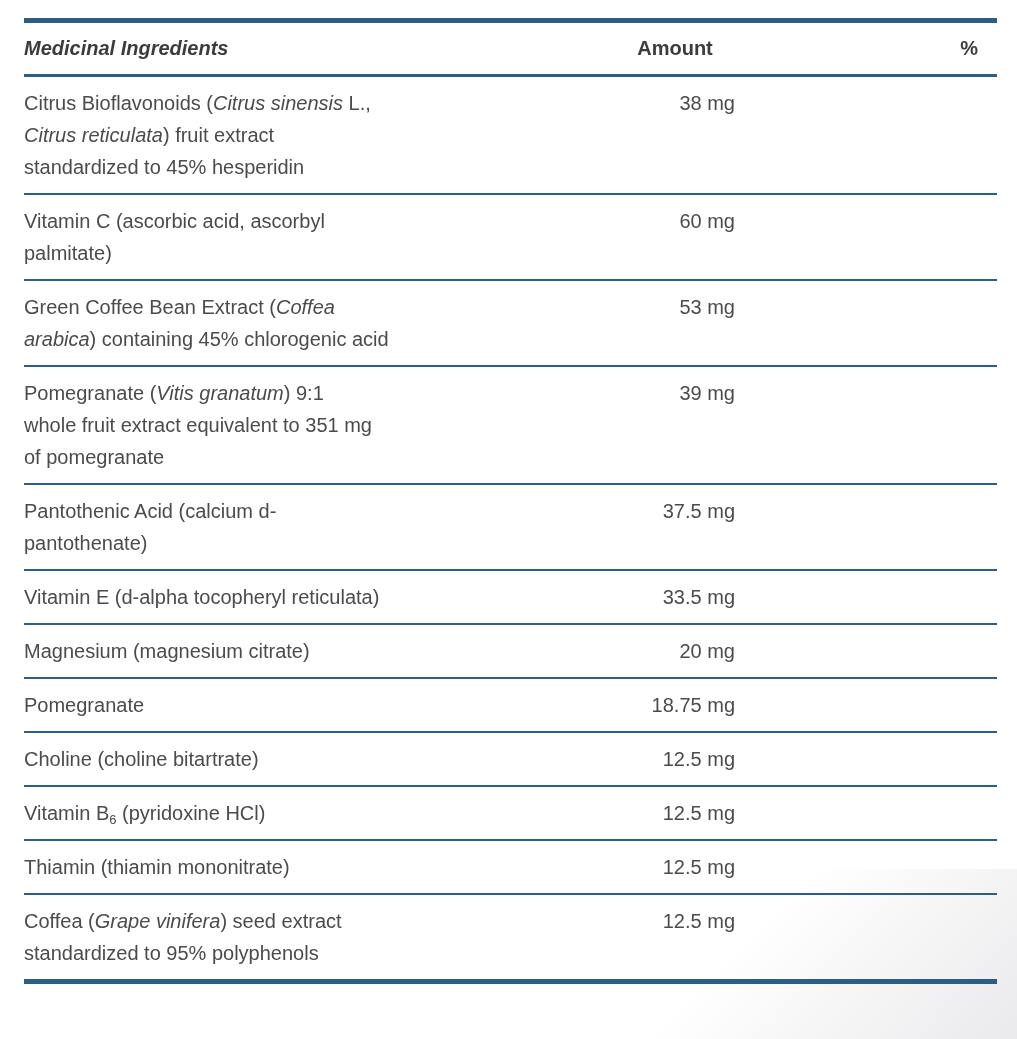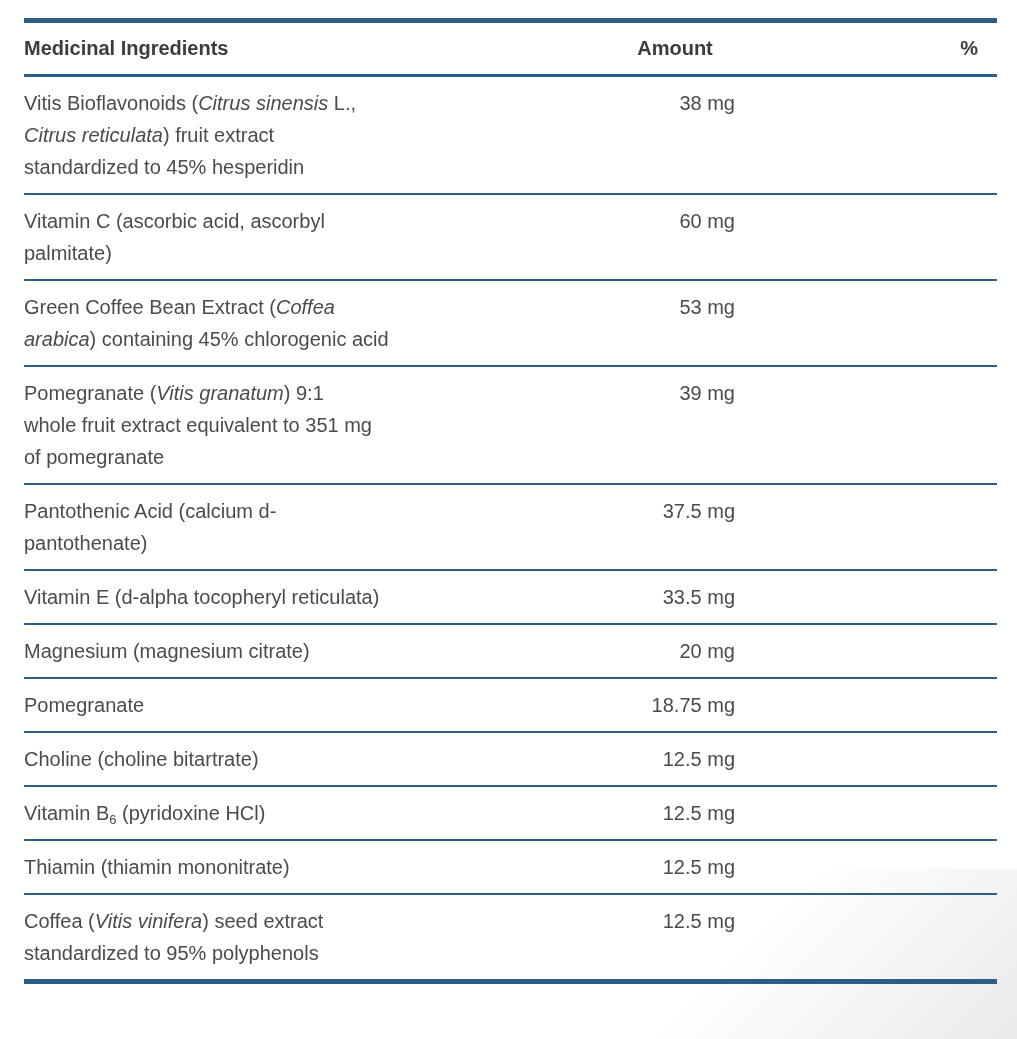--- a/index.html
+++ b/index.html
@@ -22,21 +22,21 @@
   }
   col.c-ing{width:576px;}
   col.c-amt{width:150px;}
   col.c-pct{width:247px;}
   thead th{
     border-bottom:3px solid var(--rule-blue,#2b5e86);
     font-size:20px;font-weight:bold;line-height:32px;
     color:var(--header-text,#3c3c3c);
     padding:9px 0 10px 0;
   }
-  th.ing{text-align:left;}
+  th.ing{text-align:left;font-style:italic;}
   th.amt{text-align:center;}
   th.pct{text-align:right;padding-right:19px;}
   tbody tr{border-bottom:2px solid var(--rule-blue,#2b5e86);}
   tbody td{
     vertical-align:top;
     font-size:20px;line-height:32px;
     color:var(--body-text,#4b4b4b);
     padding:10px 0;
   }
   td.ing{white-space:pre-line;padding-right:80px;}
@@ -58,21 +58,21 @@
     <thead>
       <tr>
         <th class="ing">Medicinal Ingredients</th>
         <th class="amt">Amount</th>
         <th class="pct">%</th>
       </tr>
     </thead>
     <tbody>
 
     <tr>
-        <td class="ing"><span>Vitis Bioflavonoids (</span><em>Citrus sinensis</em><span> L.,
+        <td class="ing"><span>Citrus Bioflavonoids (</span><em>Citrus sinensis</em><span> L.,
 </span><em>Citrus reticulata</em><span>) fruit extract
 standardized to 45% hesperidin</span></td>
         <td class="amt">38 mg</td>
         <td class="pct"></td>
       </tr>
         <tr>
         <td class="ing"><span>Vitamin C (ascorbic acid, ascorbyl
 palmitate)</span></td>
         <td class="amt">60 mg</td>
         <td class="pct"></td>
@@ -120,20 +120,20 @@
         <td class="ing"><span>Vitamin B</span><sub>6</sub><span> (pyridoxine HCl)</span></td>
         <td class="amt">12.5 mg</td>
         <td class="pct"></td>
       </tr>
         <tr>
         <td class="ing"><span>Thiamin (thiamin mononitrate)</span></td>
         <td class="amt">12.5 mg</td>
         <td class="pct"></td>
       </tr>
         <tr>
-        <td class="ing"><span>Coffea (</span><em>Vitis vinifera</em><span>) seed extract
+        <td class="ing"><span>Coffea (</span><em>Grape vinifera</em><span>) seed extract
 standardized to 95% polyphenols</span></td>
         <td class="amt">12.5 mg</td>
         <td class="pct"></td>
       </tr>
       </tbody>
   </table>
 </div>
 
 </body></html>

